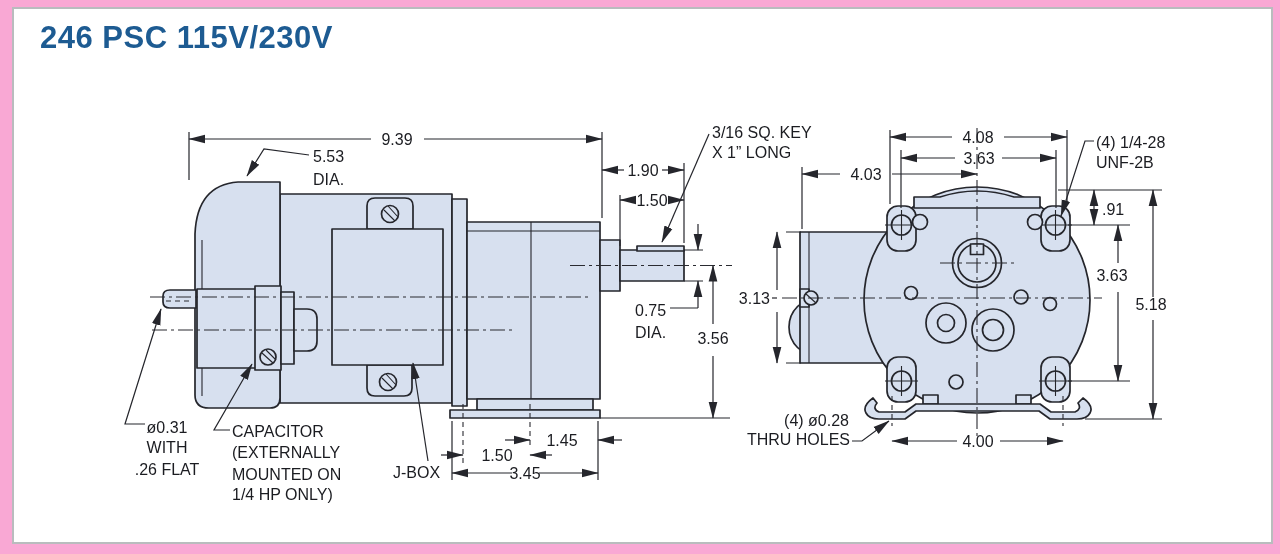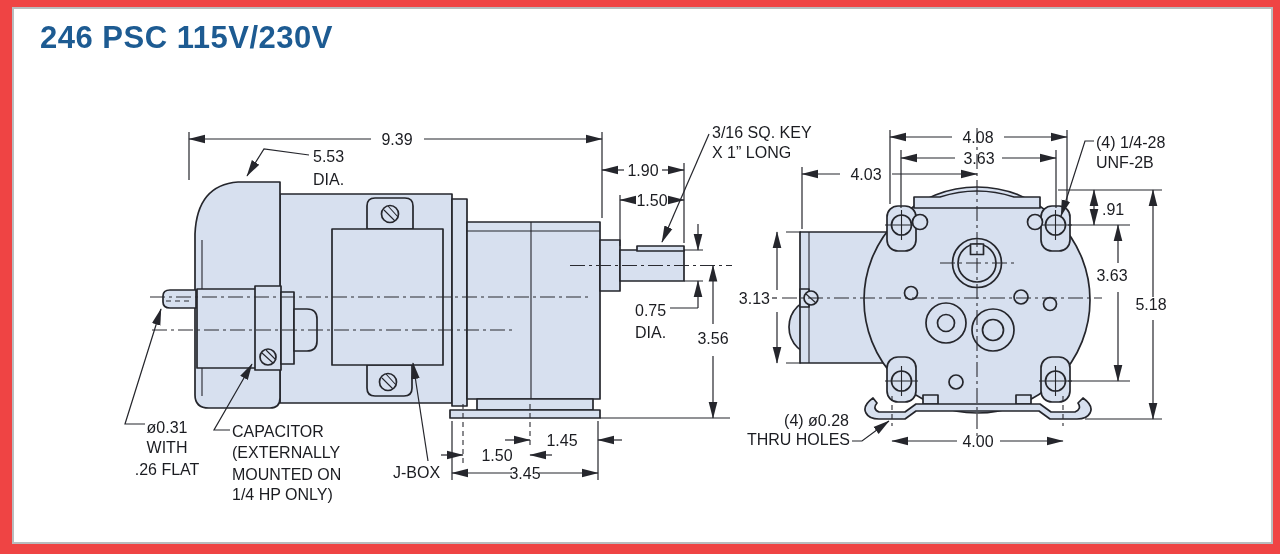--- a/index.html
+++ b/index.html
@@ -1,16 +1,16 @@
 <!DOCTYPE html>
 <html><head>
 <meta charset="utf-8">
 <style>
   html,body{margin:0;padding:0;background:#ffffff;}
-  .stage{position:relative;width:1280px;height:554px;background:#ef4444;overflow:hidden;
+  .stage{position:relative;width:1280px;height:554px;background:#f9a8d4;overflow:hidden;
          font-family:"Liberation Sans", sans-serif;}
   svg text{fill:#1b1c21;font-family:"Liberation Sans", sans-serif;font-size:16px;}
   svg .ttl{font-size:31px;font-weight:bold;fill:#1d5b92;letter-spacing:.5px;}
   .ol{fill:#d7e0ef;stroke:#25262c;stroke-width:1.7;stroke-linejoin:round;}
   .ln{fill:none;stroke:#25262c;stroke-width:1.1;}
   .dim{fill:none;stroke:#25262c;stroke-width:1.2;}
   .cl{fill:none;stroke:#2a2b31;stroke-width:1.1;stroke-dasharray:15 4 3 4;}
   .dsh{fill:none;stroke:#2a2b31;stroke-width:1.1;stroke-dasharray:5 4;}
   .mid{text-anchor:middle;}
   .end{text-anchor:end;}

